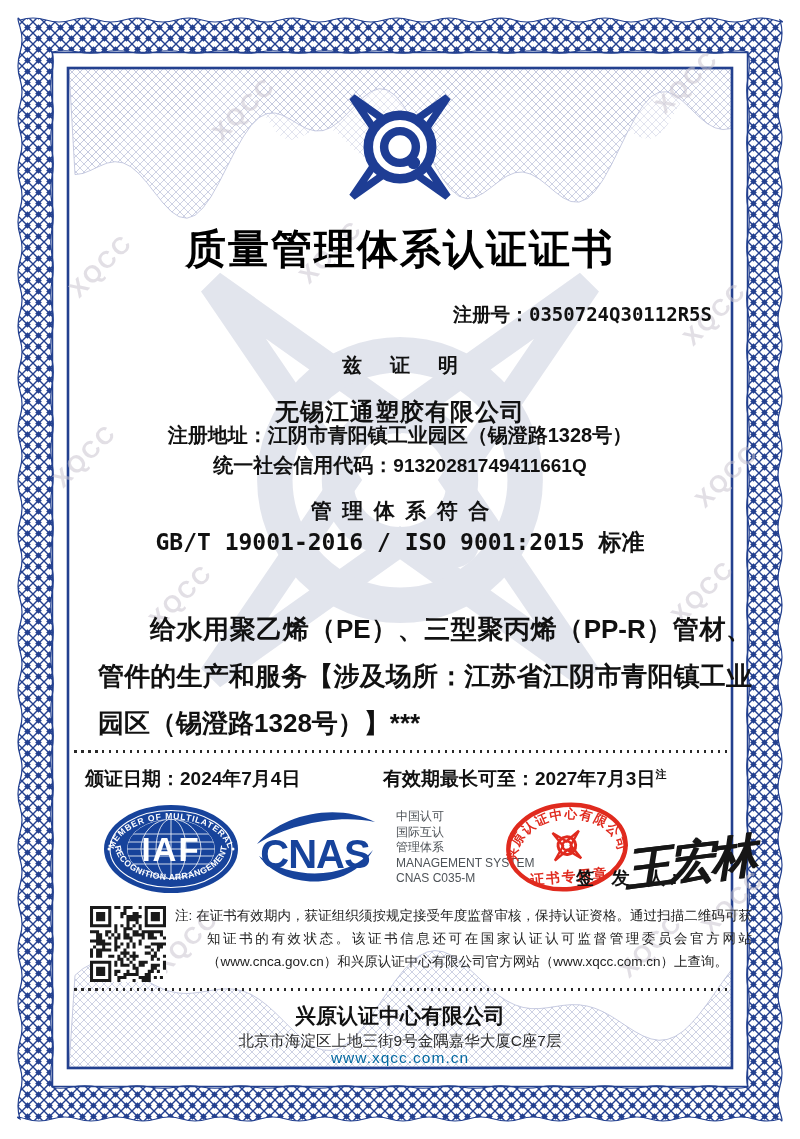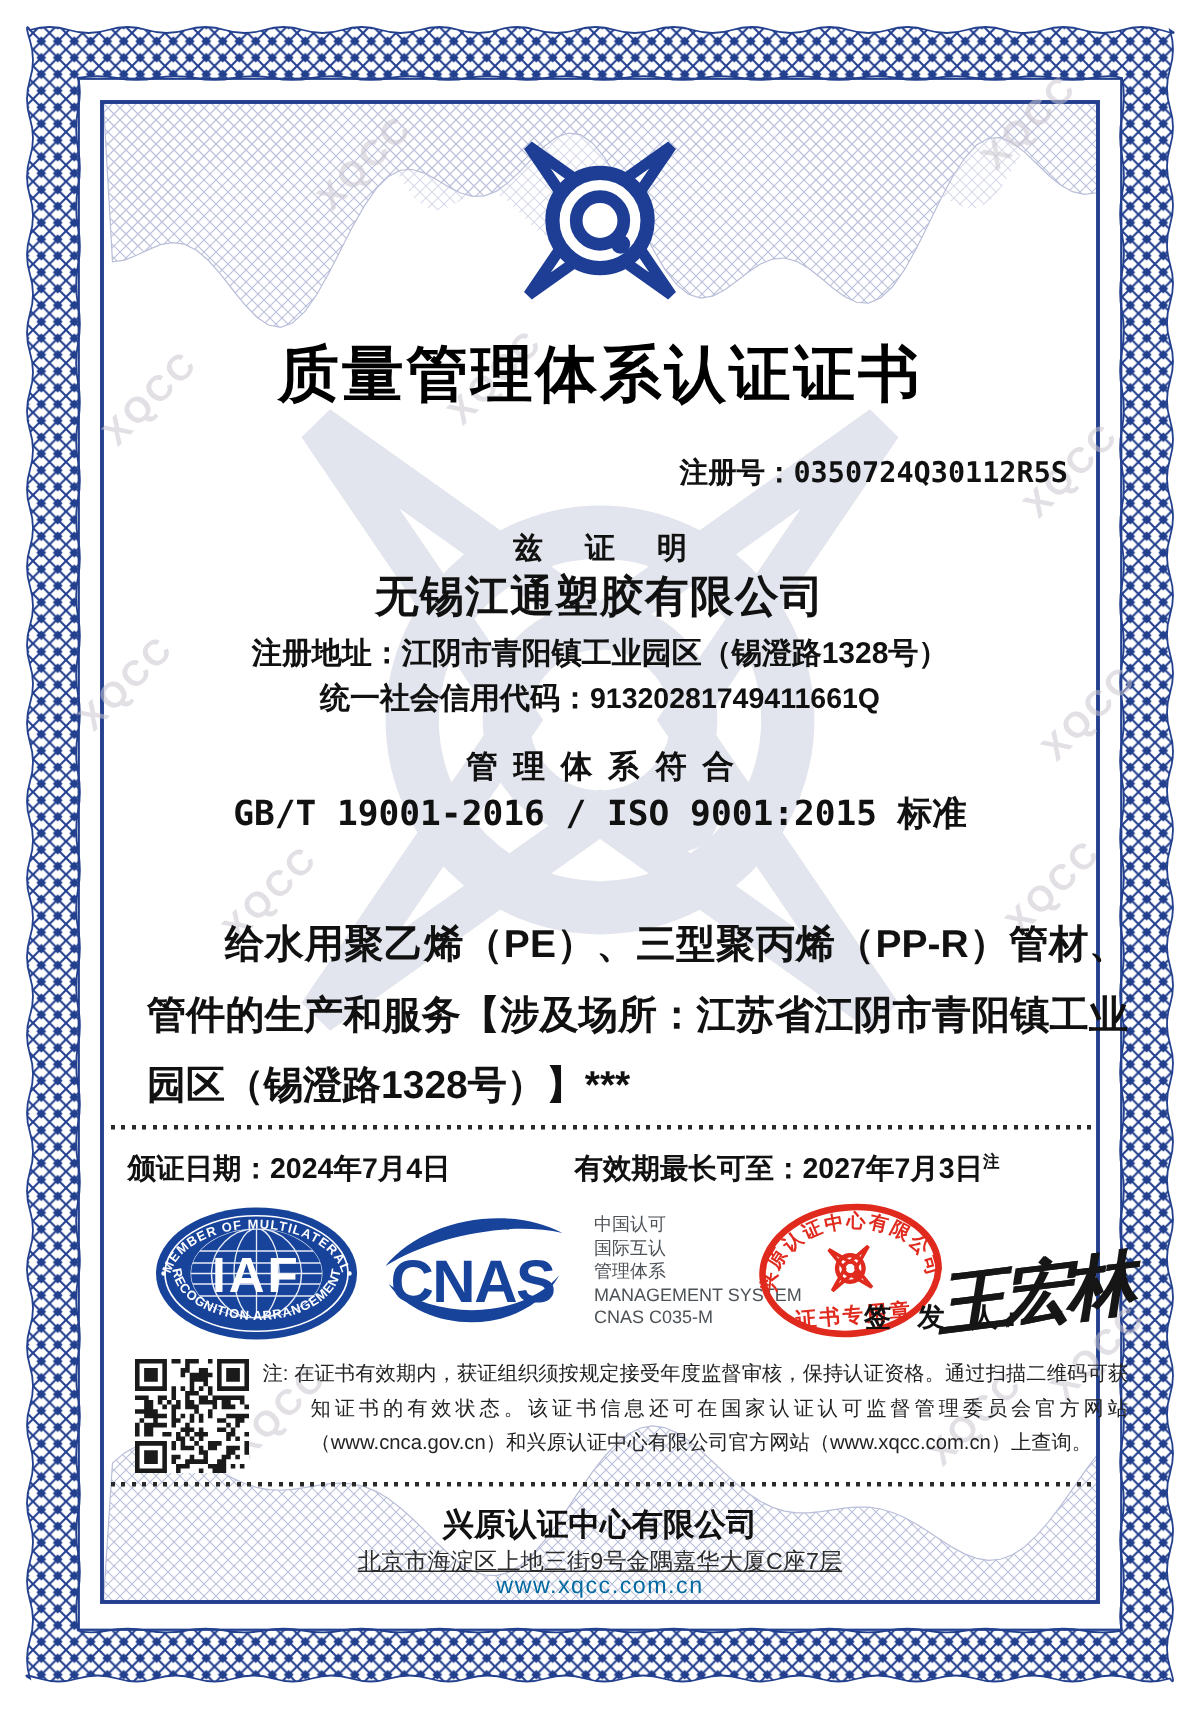--- a/index.html
+++ b/index.html
@@ -14,21 +14,21 @@
     position:absolute;transform:rotate(-45deg);
     font:bold 24px "Liberation Sans",sans-serif;letter-spacing:2px;
     color:rgba(202,196,208,.55);pointer-events:none;white-space:nowrap;
   }
   
   .ctr{left:68px;width:664px;text-align:center;}
   .title{top:222px;font-size:41px;font-weight:900;letter-spacing:2px;color:#000;}
   .regno{top:302px;right:88px;font-size:19px;font-weight:bold;}
   .regno .code{font-family:"DejaVu Sans Mono",monospace;}
   .certify{top:352px;font-size:20px;font-weight:bold;letter-spacing:1.4em;text-indent:1.4em;}
-  .company{top:378px;font-size:29px;font-weight:900;letter-spacing:1px;text-align:center;}
+  .company{top:396px;font-size:24px;font-weight:900;letter-spacing:1px;text-align:center;}
   .addr{top:422px;font-size:20px;font-weight:bold;}
   .credit{top:452px;font-size:20px;font-weight:bold;}
   .credit .code,.addr .code{font-family:Liberation Sans, sans-serif;font-size:19px;}
   .conform{top:497px;font-size:21px;font-weight:bold;letter-spacing:.5em;text-indent:.5em;}
   .standard{top:527px;font-size:23px;font-weight:bold;font-family:"DejaVu Sans Mono","Liberation Sans",monospace;}
   .scopehead{top:578px;font-size:20px;font-weight:bold;}
   .scope{
     top:606px;left:74px;width:654px;font-size:26px;font-weight:bold;
     line-height:47px;text-align:justify;text-indent:2em;margin-left:24px;
   }
@@ -52,21 +52,21 @@
     transform:rotate(-7deg) skewX(-16deg);letter-spacing:-3px;text-shadow:1px 0 #161616;
   }
   
   .qr{left:90px;top:906px;}
   .note{
     left:175px;top:904px;width:545px;font-size:13.5px;line-height:23px;color:#222;
     padding-left:32px;text-indent:-32px;text-align:justify;
   }
   
   .f-company{top:1002px;font-size:21px;font-weight:900;}
-  .f-addr{top:1031px;font-size:15.5px;color:#2b2b2b;text-decoration:underline;}
+  .f-addr{top:1031px;font-size:15.5px;color:#2b2b2b;}
   .f-web{top:1049px;font-size:15.5px;color:#0369a1;letter-spacing:1px;}
 </style>
 </head>
 <body>
 
 <div class="page">
 
   <svg class="abs" style="left:0;top:0" width="800" height="1139">
     <defs>
       <pattern id="lat" width="11" height="11" patternUnits="userSpaceOnUse">

